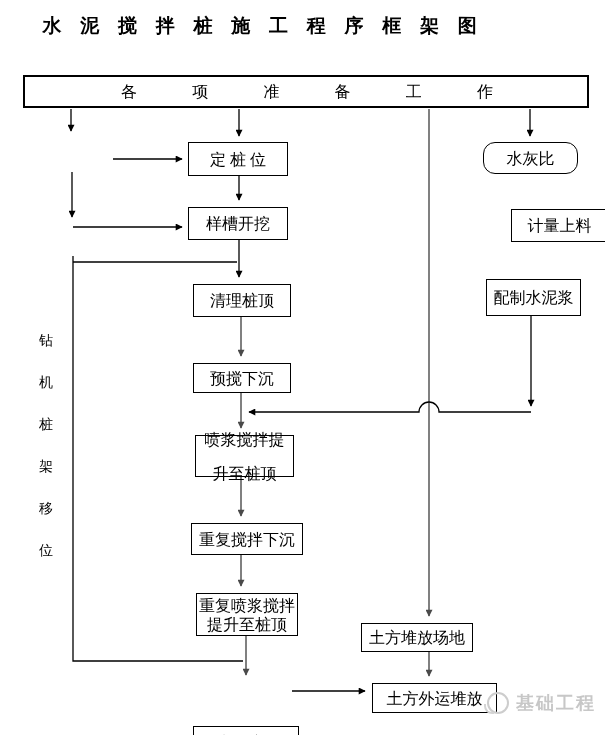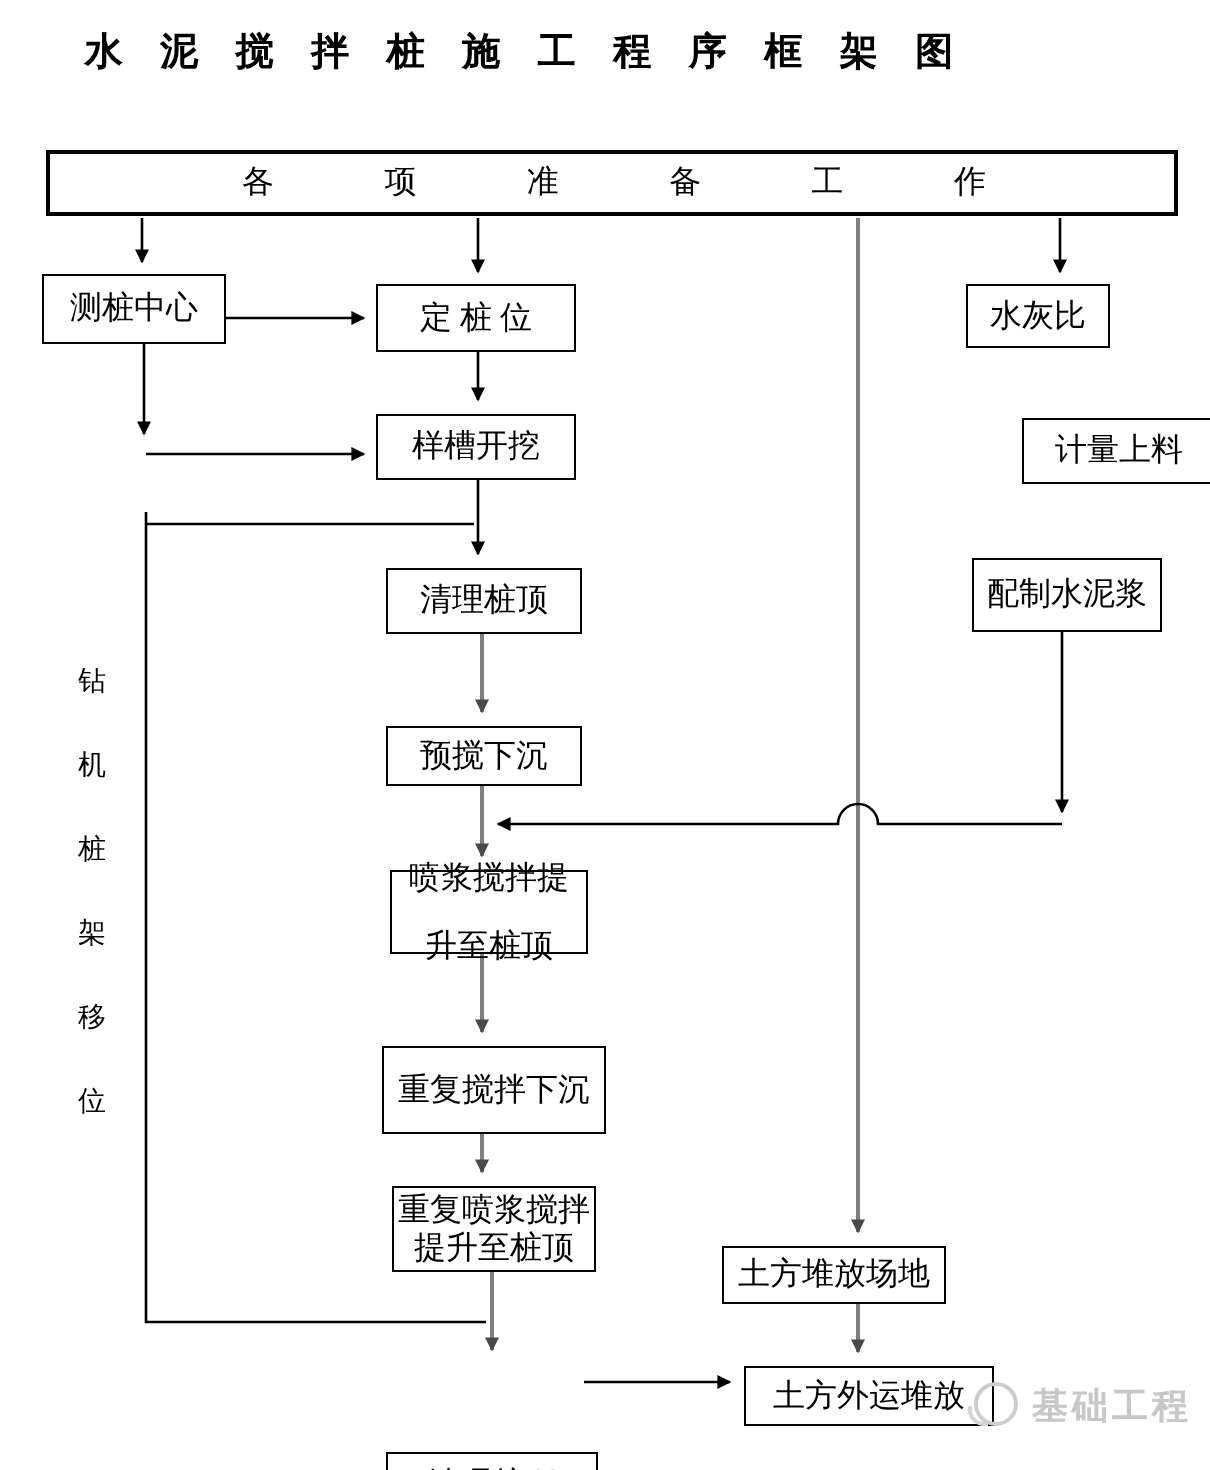--- a/index.html
+++ b/index.html
@@ -22,21 +22,21 @@
     display:flex;justify-content:space-between;width:372px;margin-left:96px;margin-right:auto;
     font-size:16px;
   }
   #edges{position:absolute;left:0;top:0;}
   .side-label{
     position:absolute;left:36px;top:332px;height:228px;width:20px;
     display:flex;flex-direction:column;justify-content:space-between;align-items:center;
     font-size:14px;
   }
   .watermark{
-    position:absolute;left:487px;top:691px;display:flex;gap:7px;
+    position:absolute;left:487px;top:691px;display:flex;align-items:center;gap:7px;
   }
   .wm-circle{
     width:22px;height:22px;border:2.5px solid #cdcdcd;border-radius:50%;
     box-sizing:border-box;position:relative;
   }
   .wm-circle::after{
     content:"";position:absolute;left:-5px;bottom:-2px;width:8px;height:8px;
     border-left:2px solid #d4d4d4;border-bottom:2px solid #d4d4d4;border-radius:0 0 0 8px;
   }
   .wm-text{
@@ -91,45 +91,44 @@
     <span class="char-row">
       <span>各</span>
       <span>项</span>
       <span>准</span>
       <span>备</span>
       <span>工</span>
       <span>作</span>
     </span>
   </div>
 
-  <div class="box" style="left:21px;top:137px;width:92px;height:35px;">测桩中心</div>
 
   <div class="box" style="left:188px;top:207px;width:100px;height:33px;">样槽开挖</div>
 
   <div class="box" style="left:188px;top:142px;width:100px;height:34px;">定 桩 位</div>
 
   <div class="box" style="left:193px;top:284px;width:98px;height:33px;">清理桩顶</div>
 
   <div class="box" style="left:193px;top:363px;width:98px;height:30px;">预搅下沉</div>
 
   <div class="box two-line" style="left:195px;top:435px;width:99px;height:42px;gap:15px;">
     <span>喷浆搅拌提</span>
     <span>升至桩顶</span>
   </div>
 
-  <div class="box" style="left:191px;top:523px;width:112px;height:44px;">重复搅拌下沉</div>
+  <div class="box" style="left:191px;top:523px;width:112px;height:32px;">重复搅拌下沉</div>
 
   <div class="box two-line" style="left:196px;top:593px;width:102px;height:43px;">
     <span>重复喷浆搅拌</span>
     <span>提升至桩顶</span>
   </div>
 
   <div class="box" style="left:193px;top:682px;width:106px;height:33px;margin-top:44px;">清理桩顶</div>
 
-  <div class="box" style="left:483px;top:142px;width:72px;height:32px;">水灰比</div>
+  <div class="box" style="left:483px;top:142px;width:95px;height:32px;border-radius:12px;">水灰比</div>
 
   <div class="box" style="left:483px;top:209px;width:97px;height:33px;margin-left:28px;">计量上料</div>
 
   <div class="box" style="left:486px;top:279px;width:95px;height:37px;">配制水泥浆</div>
 
   <div class="box" style="left:361px;top:623px;width:112px;height:29px;">土方堆放场地</div>
 
   <div class="box" style="left:372px;top:683px;width:125px;height:30px;">土方外运堆放</div>
 
   <div class="side-label">

